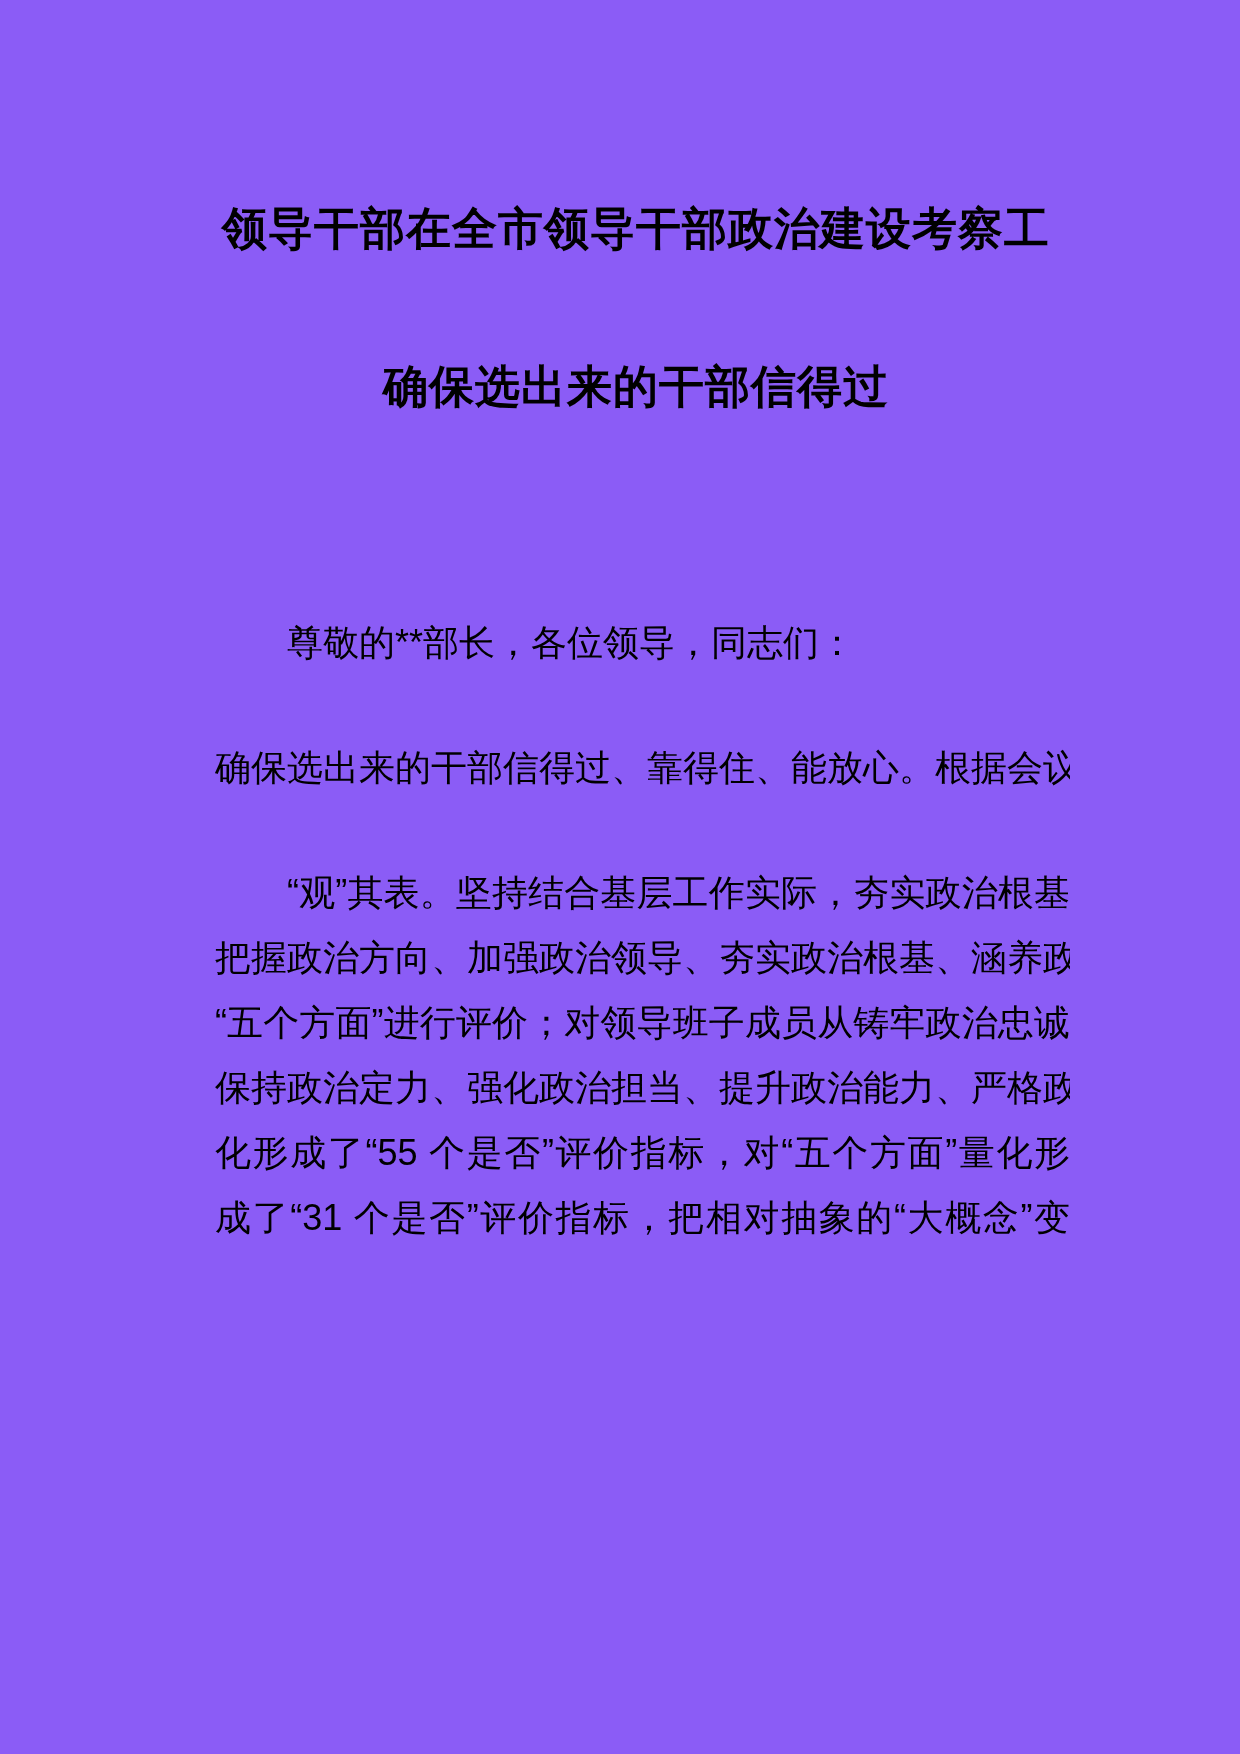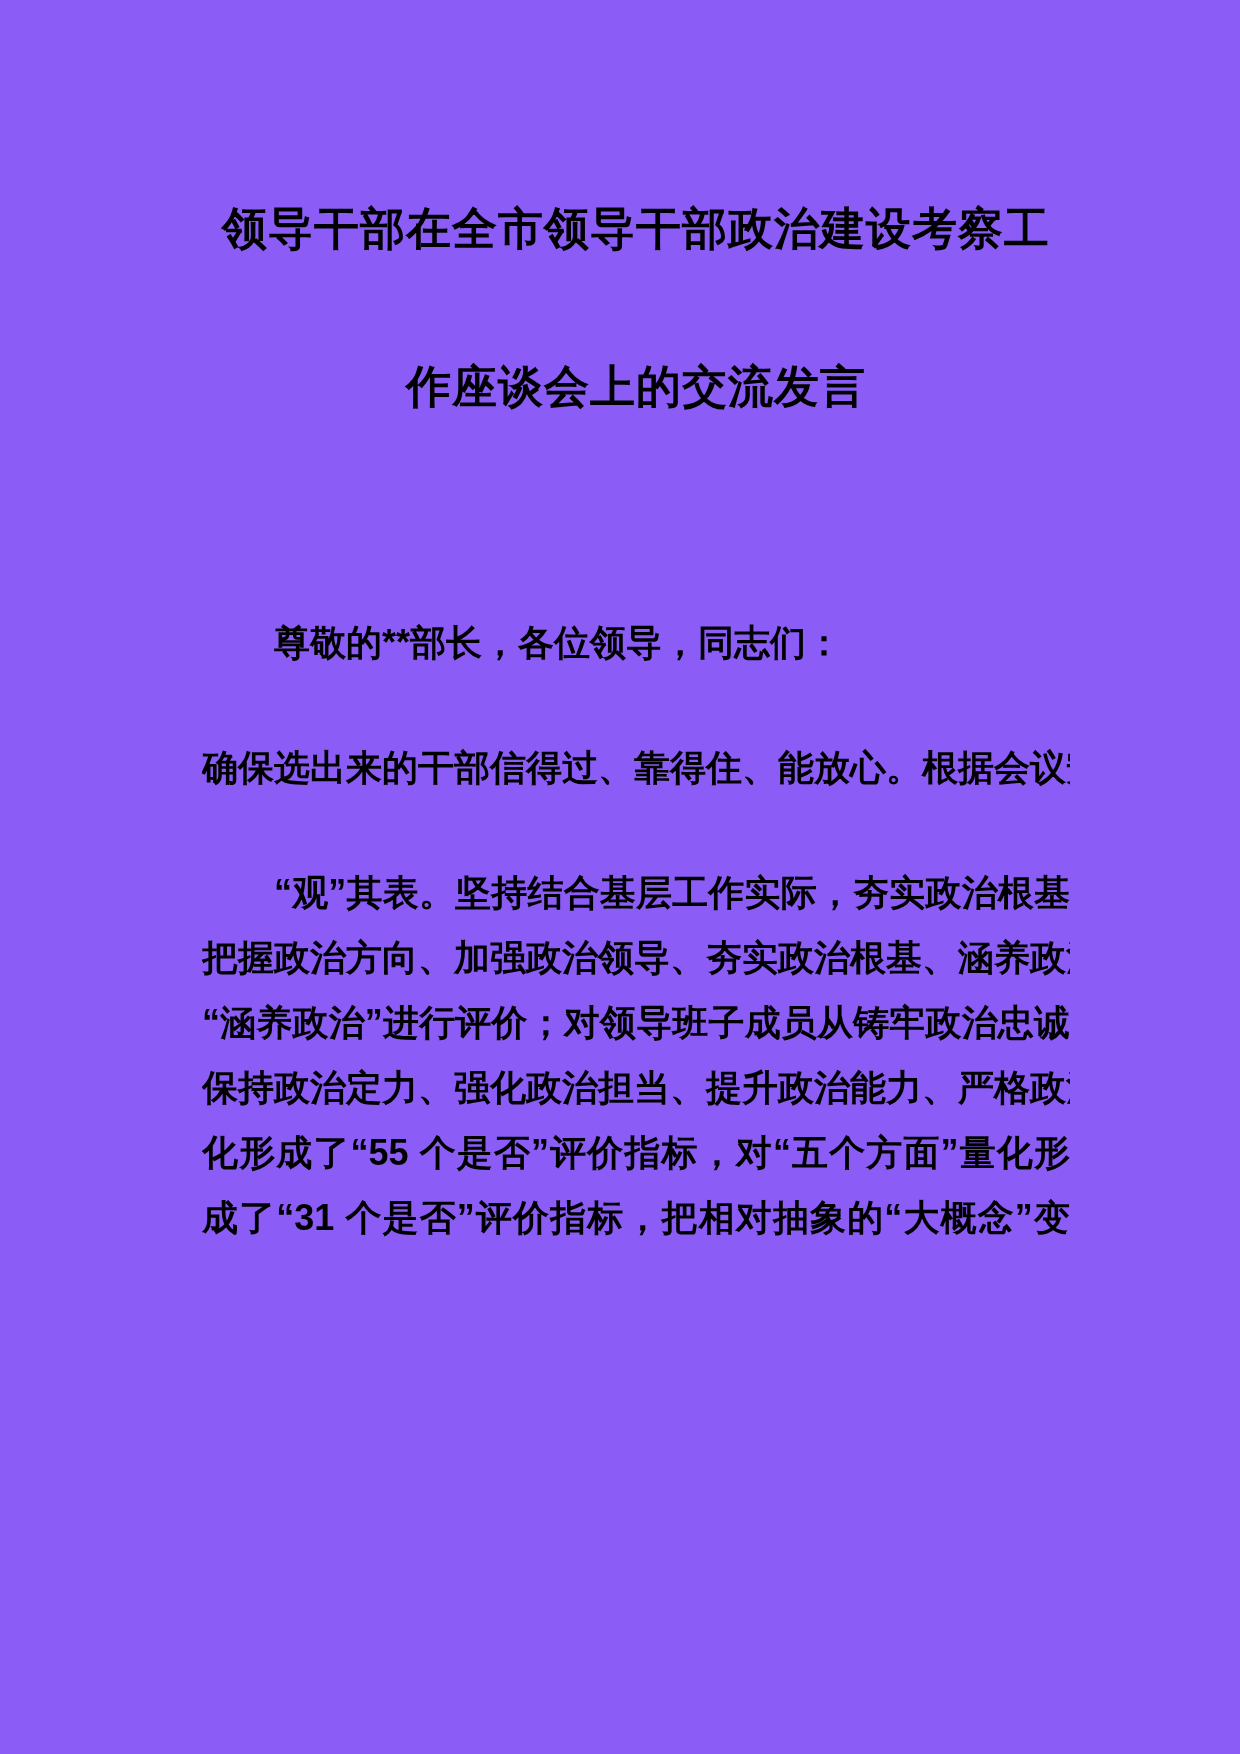--- a/index.html
+++ b/index.html
@@ -28,22 +28,21 @@
     text-align: center;
     letter-spacing: 1px;
     white-space: nowrap;
   }
   .doc-content {
     margin: 144px 186px 0 186px; 
   }
   .para {
     font-size: 36px;
     line-height: 65px;
-    margin: 0 0 60px 0;
-    font-weight: bold;
+    margin: 0 0 60px 13px;
   }
   .para:last-child {
     margin-bottom: 0;
   }
   .line {
     text-align: justify;
     text-align-last: justify;
     text-justify: inter-character;
     white-space: nowrap;
     overflow: hidden;
@@ -55,31 +54,31 @@
     text-align: left;
     text-align-last: left;
   }
 </style>
 </head>
 <body>
 
 <div class="sheet">
   <div class="title-block">
     <div class="title-line">领导干部在全市领导干部政治建设考察工</div>
-    <div class="title-line">作座谈会上的交流发言</div>
+    <div class="title-line">确保选出来的干部信得过</div>
   </div>
   <div class="doc-content">
       <div class="para">
         <div class="line indent no-stretch">尊敬的**部长，各位领导，同志们：</div>
       </div>
       <div class="para">
         <div class="line">确保选出来的干部信得过、靠得住、能放心。根据会议安</div>
       </div>
       <div class="para">
         <div class="line indent">“观”其表。坚持结合基层工作实际，夯实政治根基</div>
         <div class="line">把握政治方向、加强政治领导、夯实政治根基、涵养政治</div>
-        <div class="line">“涵养政治”进行评价；对领导班子成员从铸牢政治忠诚</div>
+        <div class="line">“五个方面”进行评价；对领导班子成员从铸牢政治忠诚</div>
         <div class="line">保持政治定力、强化政治担当、提升政治能力、严格政治</div>
         <div class="line">化形成了“55 个是否”评价指标，对“五个方面”量化形</div>
         <div class="line">成了“31 个是否”评价指标，把相对抽象的“大概念”变</div>
       </div>
     </div>
 </div>
 
 </body></html>

